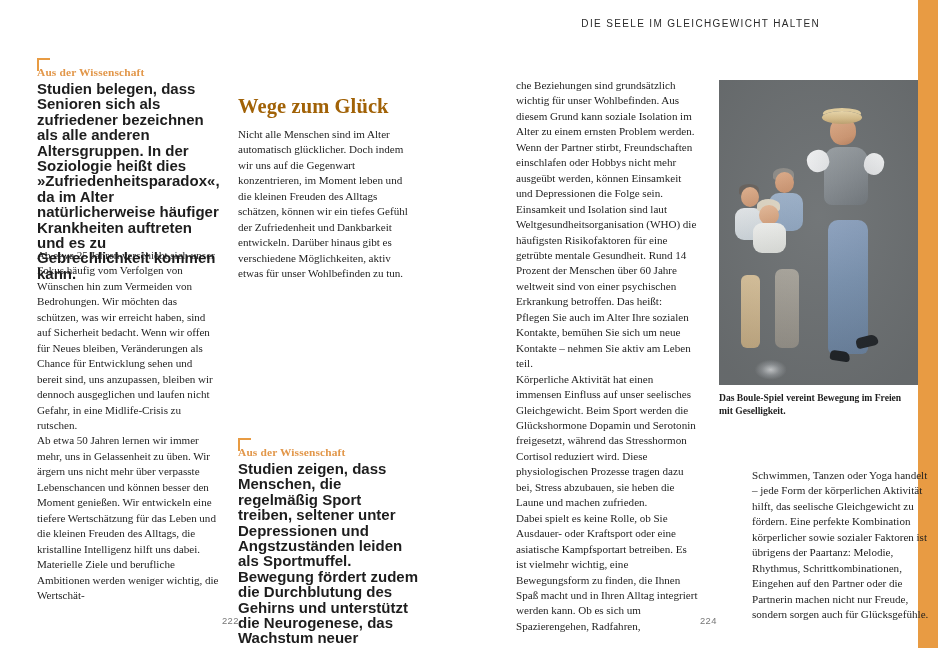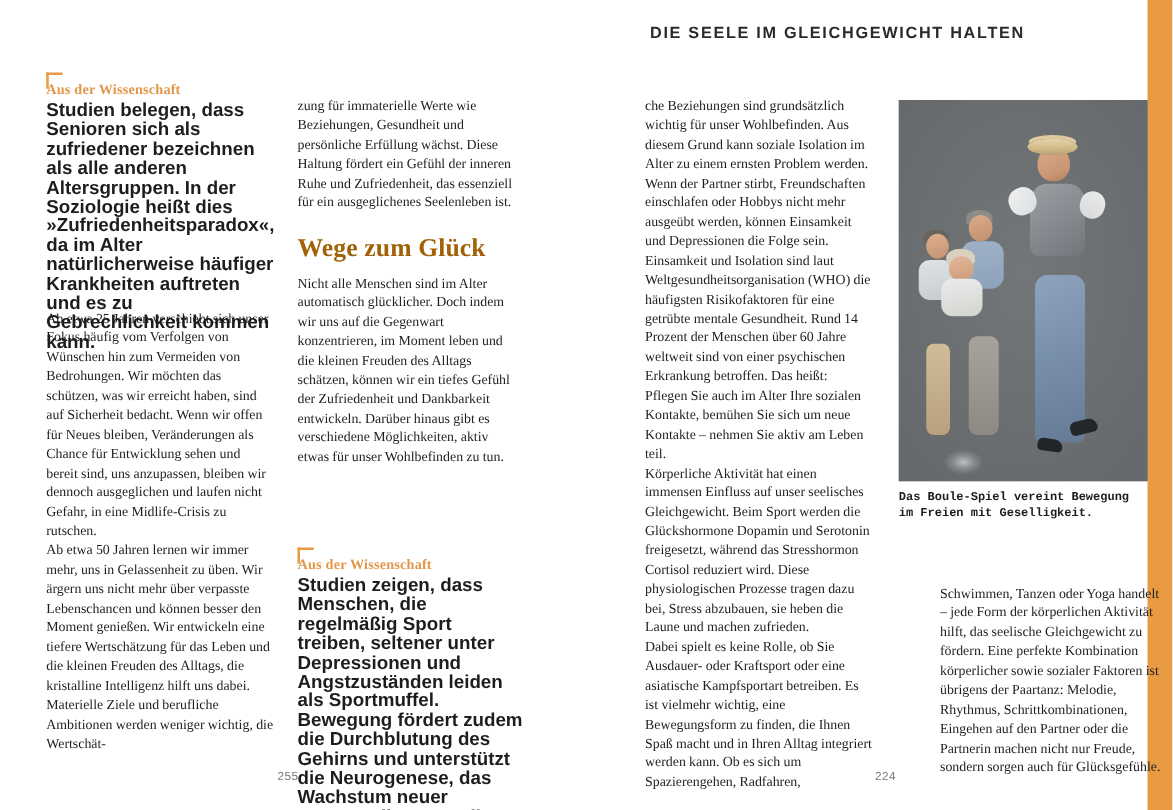--- a/index.html
+++ b/index.html
@@ -33,23 +33,24 @@
     height: 648px;
     background: #e89b43;
   }
 
   
   .running-head {
     position: absolute;
     top: 18px;
     left: 520px;
     width: 300px;
+    text-align: right;
     font-family: "Liberation Sans", sans-serif;
-    font-size: 13px;
-    font-weight: 700;
+    font-size: 10px;
+    font-weight: 400;
     letter-spacing: 1.35px;
     color: #2a2a2a;
     text-transform: uppercase;
     white-space: nowrap;
   }
 
   
   .col {
     position: absolute;
     top: 78px;
@@ -293,21 +294,21 @@
     background: radial-gradient(ellipse 140px 200px at 50% 45%, rgba(255,255,255,0.04) 0%, rgba(0,0,0,0.07) 100%);
   }
 
   
   .caption {
     position: absolute;
     left: 719px;
     top: 391px;
     width: 186px;
     margin: 0;
-    font-family: Liberation Mono, monospace;
+    font-family: Liberation Serif, serif;
     font-size: 9.6px;
     font-weight: 700;
     line-height: 13.2px;
     color: #1d1d1d;
   }
 
   
   .col-4-text {
     position: absolute;
     left: 752px;
@@ -345,21 +346,20 @@
     <p class="body">Ab etwa 50 Jahren lernen wir immer mehr, uns in Gelassenheit zu üben. Wir ärgern uns nicht mehr über verpasste Lebenschancen und können besser den Moment genießen. Wir entwickeln eine tiefere Wertschätzung für das Leben und die kleinen Freuden des Alltags, die kristalline Intelligenz hilft uns dabei. Materielle Ziele und berufliche Ambitionen werden weniger wichtig, die Wertschät-</p>
   </div>
 
   <div class="sci-box" id="sci-box-1">
     <span class="sci-corner"></span>
     <div class="sci-title">Aus der Wissenschaft</div>
     <p class="sci-text">Studien belegen, dass Senioren sich als zufriedener bezeichnen als alle anderen Altersgruppen. In der Soziologie heißt dies »Zufriedenheitsparadox«, da im Alter natürlicherweise häufiger Krankheiten auftreten und es zu Gebrechlichkeit kommen kann.</p>
   </div>
 
   <div class="col col-2">
-    <p class="body">zung für immaterielle Werte wie Beziehungen, Gesundheit und persönliche Erfüllung wächst. Diese Haltung fördert ein Gefühl der inneren Ruhe und Zufriedenheit, das essenziell für ein ausgeglichenes Seelenleben ist.</p>
 
     <h2 class="chapter">Wege zum Glück</h2>
 
     <p class="body">Nicht alle Menschen sind im Alter automatisch glücklicher. Doch indem wir uns auf die Gegenwart konzentrieren, im Moment leben und die kleinen Freuden des Alltags schätzen, können wir ein tiefes Gefühl der Zufriedenheit und Dankbarkeit entwickeln. Darüber hinaus gibt es verschiedene Möglichkeiten, aktiv etwas für unser Wohlbefinden zu tun.</p>
 
   </div>
 
   <div class="sci-box" id="sci-box-2">
     <span class="sci-corner"></span>
     <div class="sci-title">Aus der Wissenschaft</div>
@@ -402,16 +402,16 @@
       <span class="photo-soft"></span>
     </div>
   </div>
 
   <p class="caption">Das Boule-Spiel vereint Bewegung im Freien mit Geselligkeit.</p>
 
   <div class="col-4-text">
     <p class="body">Schwimmen, Tanzen oder Yoga handelt – jede Form der körperlichen Aktivität hilft, das seelische Gleichgewicht zu fördern. Eine perfekte Kombination körperlicher sowie sozialer Faktoren ist übrigens der Paartanz: Melodie, Rhythmus, Schrittkombinationen, Eingehen auf den Partner oder die Partnerin machen nicht nur Freude, sondern sorgen auch für Glücksgefühle.</p>
   </div>
 
-  <div class="folio" id="folio-left">255</div>
+  <div class="folio" id="folio-left">222</div>
   <div class="folio" id="folio-right">224</div>
 
 </div>
 
 </body></html>

